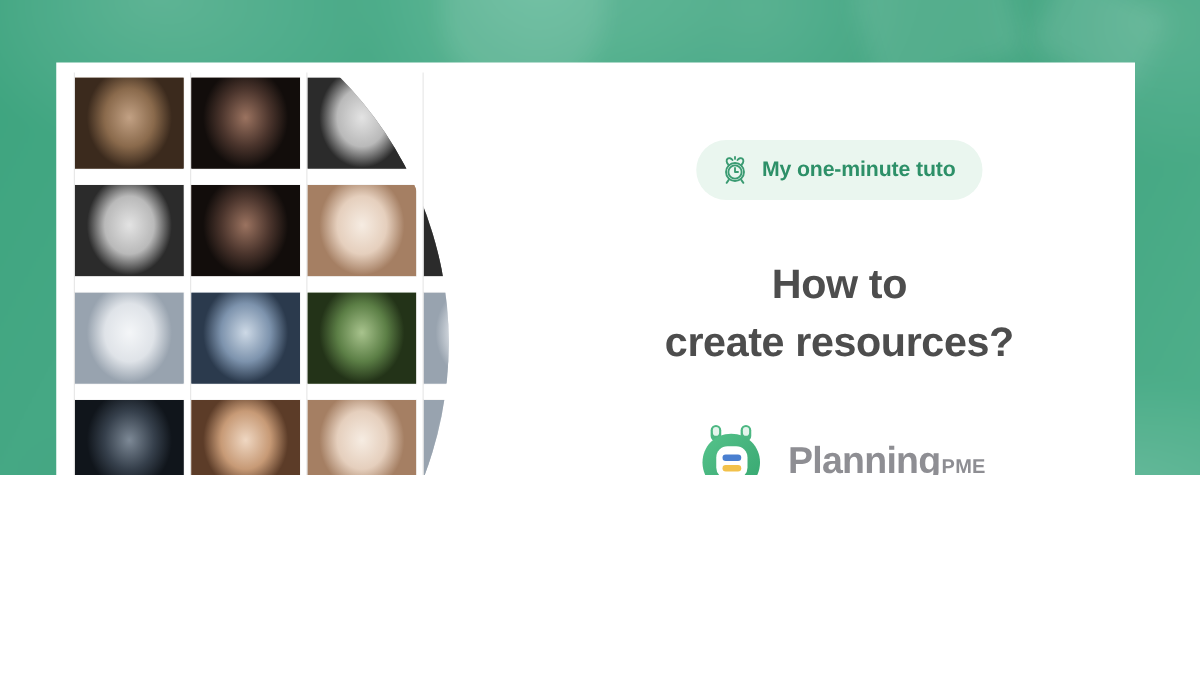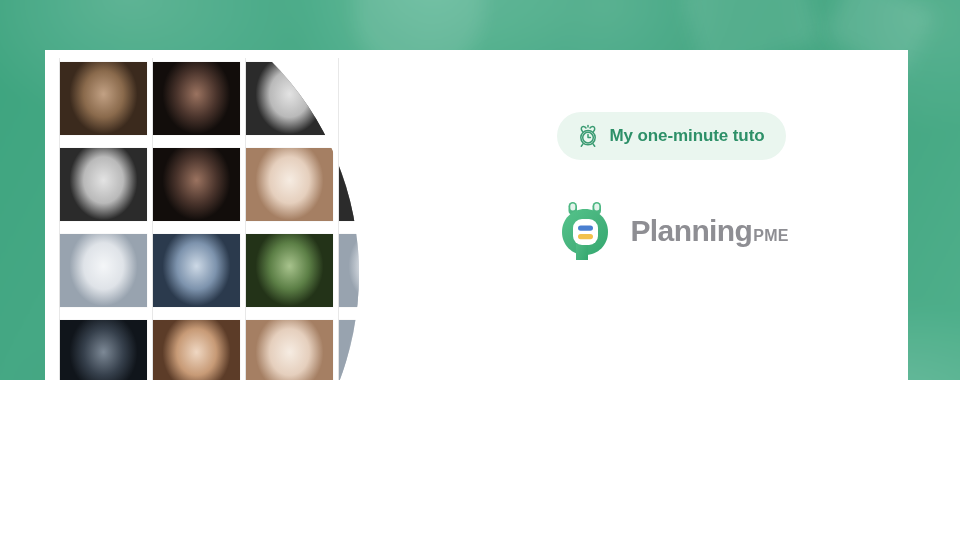--- a/index.html
+++ b/index.html
@@ -325,20 +325,24 @@
             <path d="M7.6 8.6 C6.1 7.0 5.9 5.0 7.0 4.0 C8.1 3.0 9.9 3.6 11.0 5.0"></path>
             <path d="M18.4 8.6 C19.9 7.0 20.1 5.0 19.0 4.0 C17.9 3.0 16.1 3.6 15.0 5.0"></path>
             <path d="M13 4.1 V2.6"></path>
             <path d="M8.0 20.9 L6.3 23.3"></path>
             <path d="M18.0 20.9 L19.7 23.3"></path>
           </svg>
         </span>
         <span class="badge-label">My one-minute tuto</span>
       </div>
 
+      <h1 class="headline">
+        <span class="l1">How to</span>
+        <span class="l2">create resources?</span>
+      </h1>
 
       <div class="brand">
         <span class="brand-mark">
           <svg viewBox="0 0 62 62" width="62" height="62">
             <defs>
               <linearGradient id="gmark" x1="0" y1="0" x2="1" y2="1">
                 <stop offset="0" stop-color="#55c48b"></stop>
                 <stop offset="0.55" stop-color="#45b27c"></stop>
                 <stop offset="1" stop-color="#34a86f"></stop>
               </linearGradient>

